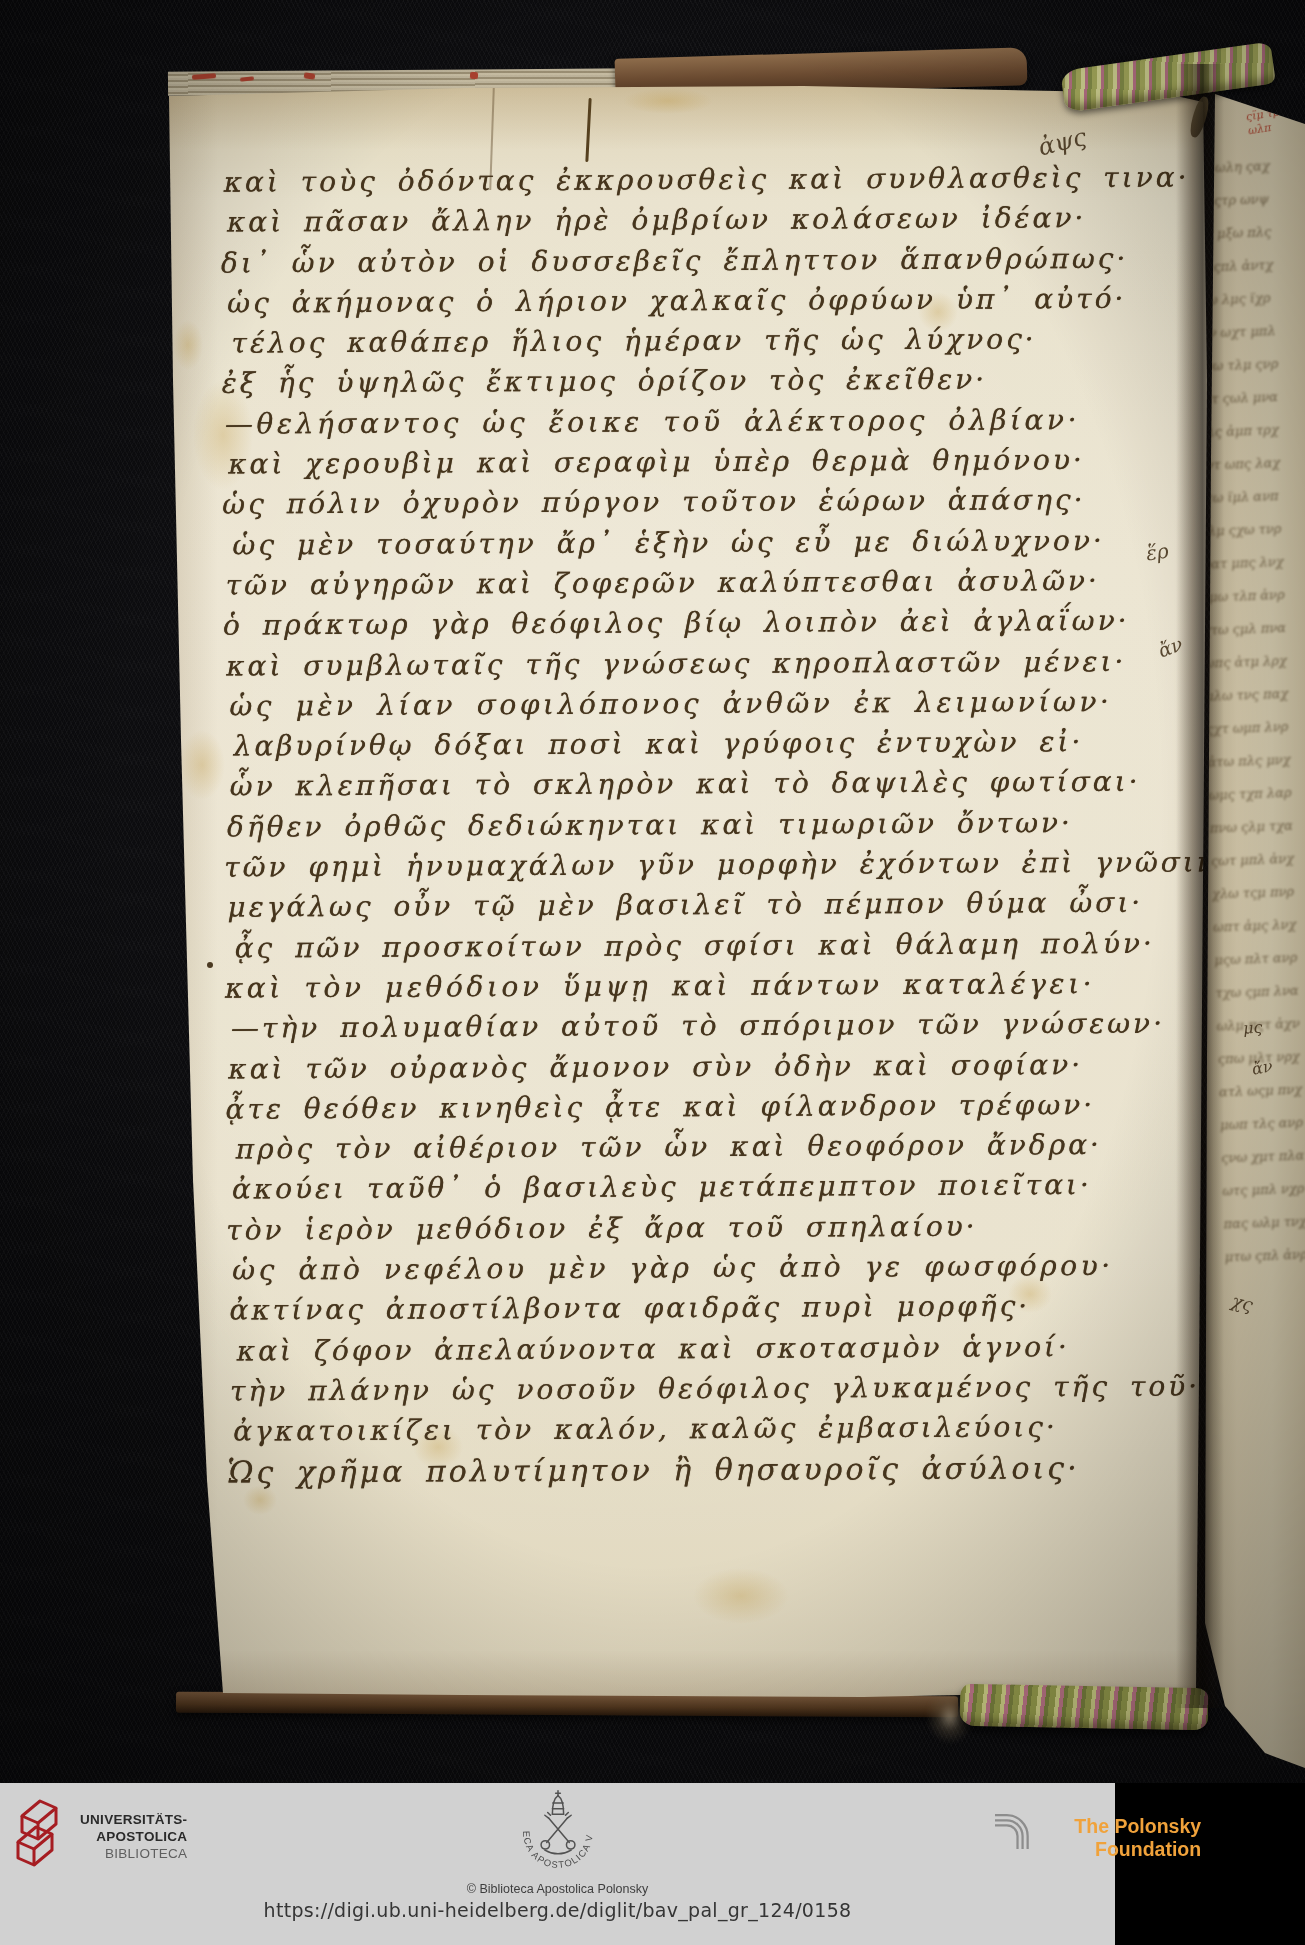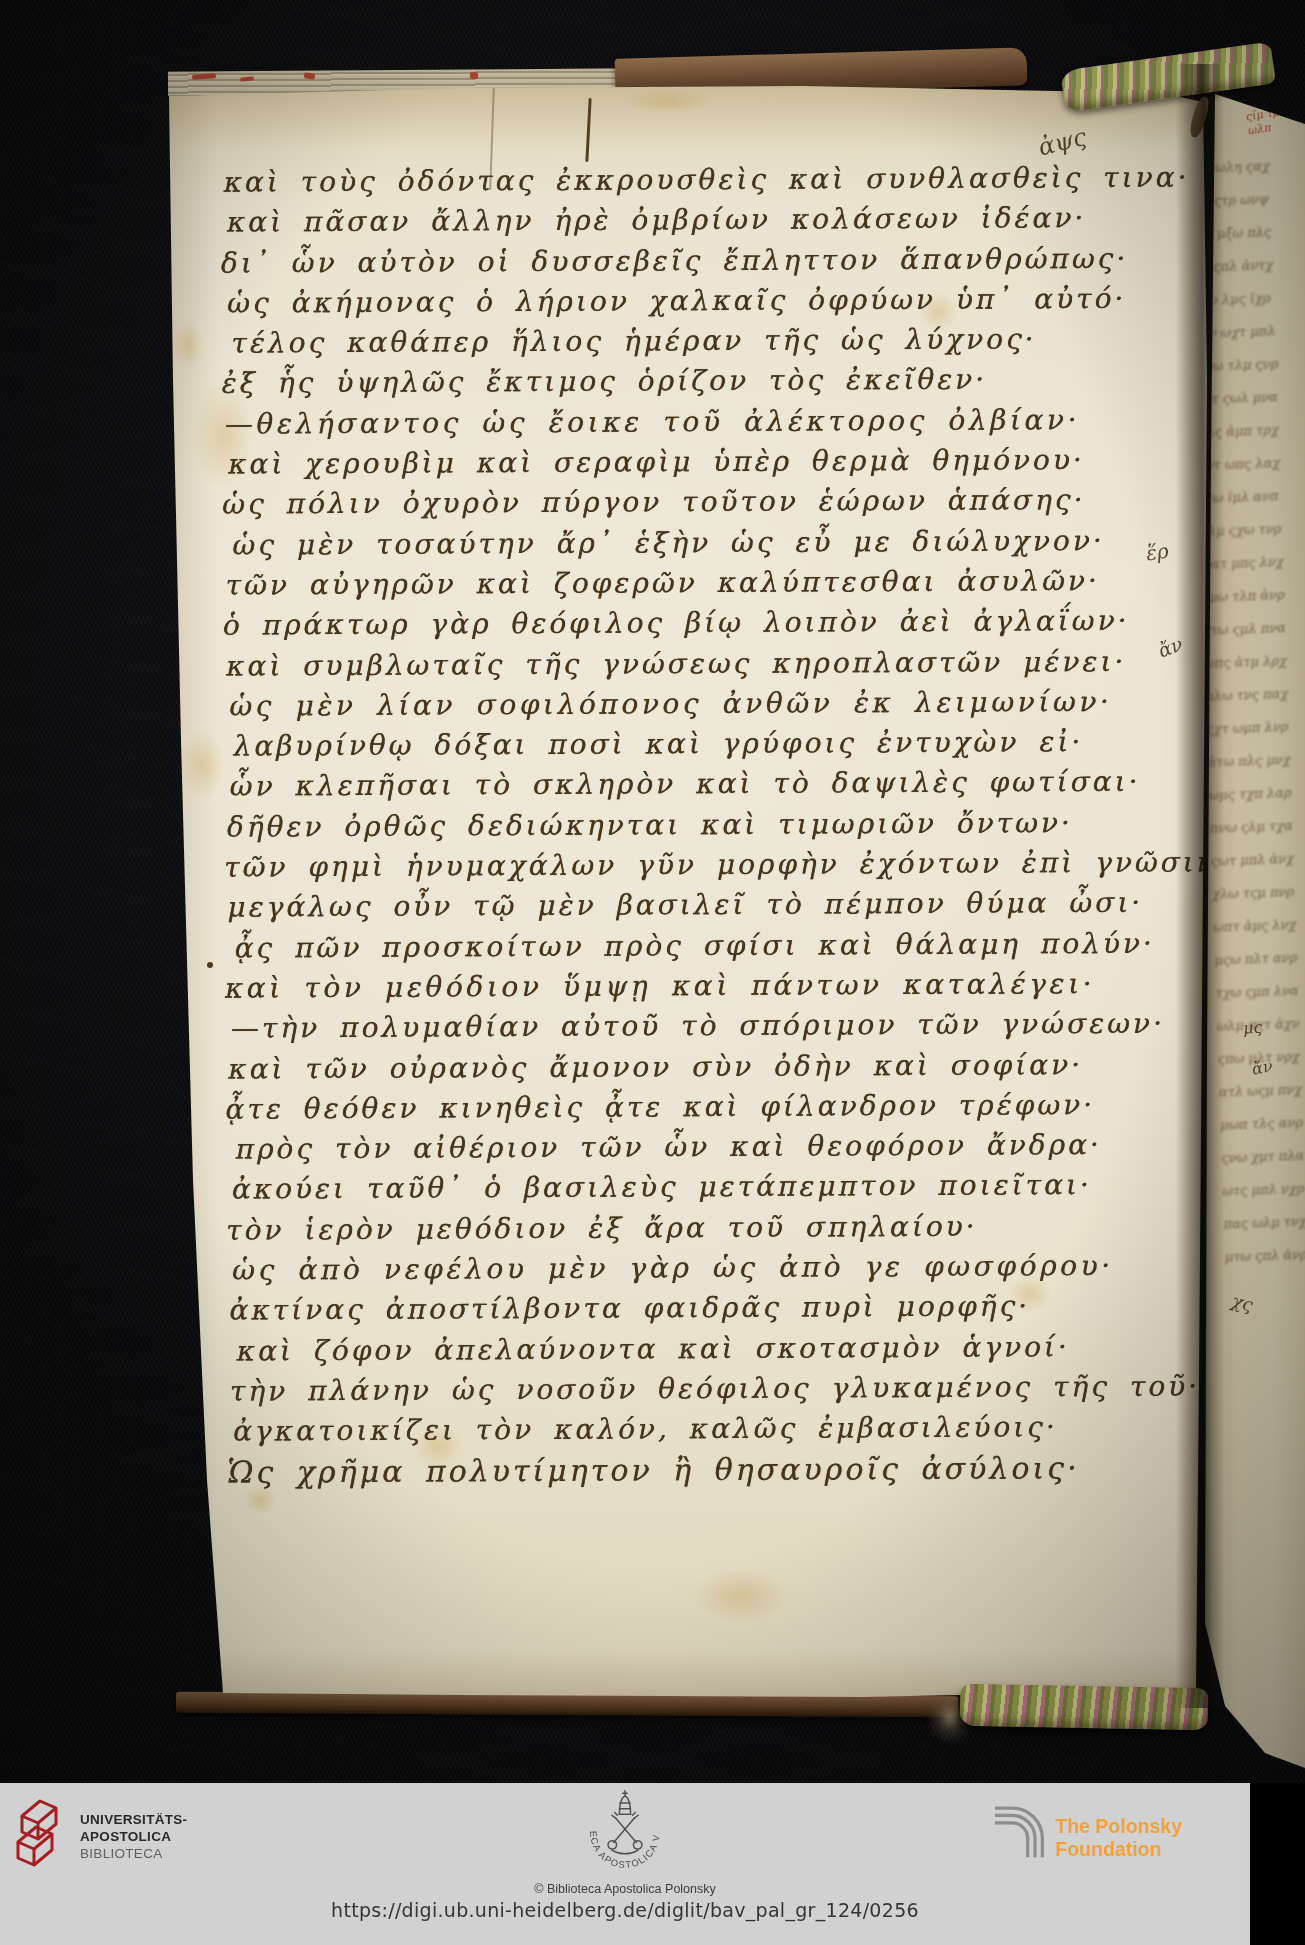--- a/index.html
+++ b/index.html
@@ -121,32 +121,32 @@
     filter:blur(2px);border-radius:50%;}
   .endband-bottom{position:absolute;left:960px;top:1686px;width:248px;height:42px;z-index:6;
     background:repeating-linear-gradient(95deg,#9aa14f 0 6px,#d3d489 6px 10px,#c2798c 10px 14px,#7d8540 14px 18px);
     border-radius:10px 12px 14px 16px/12px 10px 12px 14px;transform:rotate(1deg);
     box-shadow:0 6px 10px rgba(0,0,0,.6), inset 0 -6px 8px rgba(40,30,10,.4);}
 
   .vignette{position:absolute;inset:0;z-index:9;pointer-events:none;
     background:radial-gradient(ellipse at 50% 45%, transparent 55%, rgba(0,0,0,.38) 100%);}
 
   
-  .footer{position:absolute;left:0;top:1783px;width:1250px;height:162px;background:#d1d1d1;z-index:10;}
+  .footer{position:absolute;left:0;top:1783px;width:1115px;height:162px;background:#d1d1d1;z-index:10;text-align:right;}
   .f-left{position:absolute;left:12px;top:12px;display:flex;align-items:flex-start;}
   .ub-text{margin-left:14px;margin-top:16px;font-size:13.5px;line-height:17px;
     font-weight:bold;color:#2a2a2a;letter-spacing:.3px;}
   .ub-text .l3{font-weight:normal;color:#5f5f5f;}
   .f-center{position:absolute;left:0;top:0;width:100%;height:100%;
     display:flex;flex-direction:column;align-items:center;}
   .seal{margin-top:5px;}
   .vat-copy{margin-top:0px;font-size:12.5px;color:#3e3e3e;}
   .page-url{margin-top:3px;font-size:19px;color:#353535;letter-spacing:.3px;
     font-family:"DejaVu Sans",sans-serif;}
-  .f-right{position:absolute;left:995px;top:16px;display:flex;align-items:flex-end;}
+  .f-right{position:absolute;left:995px;top:16px;display:flex;align-items:flex-end;gap:28px;}
   .pol-label{margin-left:8px;margin-bottom:2px;font-size:19.5px;font-weight:bold;color:#f0a23b;}
 </style>
 </head>
 <body>
 
 <div id="stage">
 
   <div class="photo">
 
     <div class="top-edges"></div>
@@ -309,21 +309,21 @@
             <path d="M58 29 l3 -3"></path>
           <path d="M40 32 l-4 -3"></path>
             <path d="M42 29 l-3 -3"></path>
           <path d="M36 66 Q50 74 64 66"></path>
         </g>
         <text font-size="10" letter-spacing="1.4" fill="#4a4a4a" font-family="Liberation Sans, sans-serif">
           <textPath href="#ring" startOffset="50%" text-anchor="middle">BIBLIOTECA APOSTOLICA VATICANA</textPath>
         </text>
       </svg>
       <div class="vat-copy">© Biblioteca Apostolica Polonsky</div>
-      <div class="page-url">https://digi.ub.uni-heidelberg.de/diglit/bav_pal_gr_124/0256</div>
+      <div class="page-url">https://digi.ub.uni-heidelberg.de/diglit/bav_pal_gr_124/0158</div>
     </div>
 
     <div class="f-right">
       <svg width="64" height="64" viewBox="0 0 64 64">
         <g fill="none" stroke="#8d8d8d" stroke-width="4">
           <path d="M0 4 H21 A37 37 0 0 1 58 41 V64"></path>
           <path d="M0 13 H21 A28 28 0 0 1 49 41 V64"></path>
           <path d="M0 22 H21 A19 19 0 0 1 40 41 V64"></path>
         </g>
       </svg>

